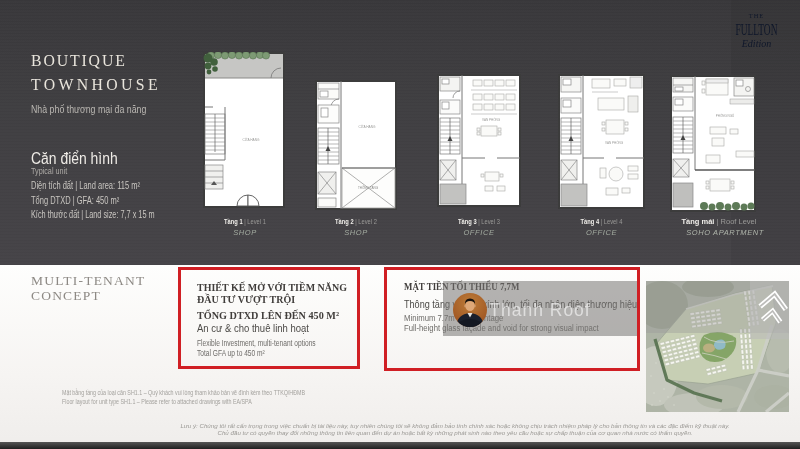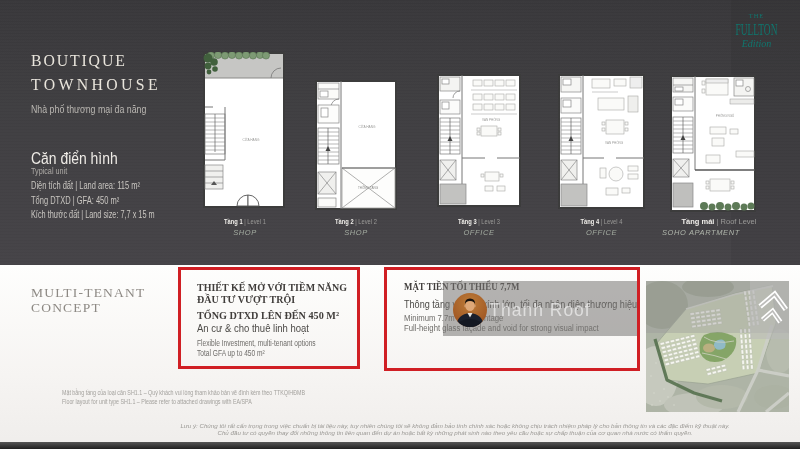--- a/index.html
+++ b/index.html
@@ -28,21 +28,21 @@
 <div class="abs" style="left:31px;top:150px;font-size:16px;color:#efece7;transform:scaleX(0.87);transform-origin:left top;">Căn điển hình</div>
 
 <div class="abs" style="left:31px;top:166px;font-size:8.5px;color:#aeaba7;transform:scaleX(0.85);transform-origin:left top;">Typical unit</div>
 
 <div class="abs" style="left:31px;top:180px;font-size:10px;color:#c9c6c1;transform:scaleX(0.75);transform-origin:left top;">Diện tích đất | Land area:  115 m²</div>
 
 <div class="abs" style="left:31px;top:194.5px;font-size:10px;color:#c9c6c1;transform:scaleX(0.75);transform-origin:left top;">Tổng DTXD | GFA: 450 m²</div>
 
 <div class="abs" style="left:31px;top:209px;font-size:10px;color:#c9c6c1;transform:scaleX(0.73);transform-origin:left top;">Kích thước đất | Land size: 7,7 x 15 m</div>
 
-<div class="abs" style="left:716px;top:12px;width:81px;text-align:center;color:#0f766e;">
+<div class="abs" style="left:716px;top:12px;width:81px;text-align:center;color:#0f172a;">
   <div style="font-family:'Liberation Serif',serif;font-size:6.5px;letter-spacing:1px;">THE</div>
   <div style="font-family:'Liberation Serif',serif;font-size:14.5px;transform:scale(0.65,1.2);margin-top:2px;">FULLTON</div>
   <div style="font-family:'Liberation Serif',serif;font-style:italic;font-size:10px;margin-top:0px;">Edition</div>
 </div>
 
 <div class="abs" style="left:203px;top:52px;width:82px;height:156px;">
 <svg width="82" height="156" viewBox="0 0 82 156">
 
   <rect x="1" y="1" width="80" height="154" fill="#ffffff" stroke="#3c3c3c" stroke-width="2"></rect>
 
@@ -419,23 +419,23 @@
         <circle cx="66" cy="131" r="4"></circle>
         <circle cx="74" cy="132" r="3.5"></circle>
         <circle cx="81" cy="131" r="3.5"></circle>
   </g>
 
   <text x="55" y="42" font-size="3" fill="#9a9a98" text-anchor="middle" font-family="Liberation Sans,sans-serif">PHÒNG NGỦ</text>
 </svg>
 </div>
 
 <div class="abs" style="left:662px;top:216.5px;width:102px;text-align:center;font-size:7.5px;color:#9b9a98;"><b style="color:#f0eeea;margin-left:12px;">Tầng mái</b> | Roof Level</div>
-<div class="abs" style="left:662px;top:227.5px;width:102px;text-align:left;font-style:italic;font-size:7.5px;letter-spacing:0.6px;color:#aeb4aa;">SOHO APARTMENT</div>
-
-<div class="abs" style="left:31px;top:286px;font-family:'Liberation Serif',serif;font-size:13.5px;line-height:14.5px;letter-spacing:1.2px;color:#8d8984;">MULTI-TENANT<br>CONCEPT</div>
+<div class="abs" style="left:662px;top:227.5px;width:102px;text-align:right;font-style:italic;font-size:7.5px;letter-spacing:0.6px;color:#aeb4aa;">SOHO APARTMENT</div>
+
+<div class="abs" style="left:31px;top:274px;font-family:'Liberation Serif',serif;font-size:13.5px;line-height:14.5px;letter-spacing:1.2px;color:#8d8984;">MULTI-TENANT<br>CONCEPT</div>
 
 <div class="abs" style="left:178px;top:267px;width:176px;height:96px;border:3.5px solid #d01f24;background:transparent;"></div>
 
 <div class="abs" style="left:197px;top:282px;font-family:'Liberation Serif',serif;font-weight:bold;font-size:10.5px;line-height:11.5px;color:#403d3b;transform:scaleX(0.95);transform-origin:left top;">THIẾT KẾ MỞ VỚI TIỀM NĂNG<br>ĐẦU TƯ VƯỢT TRỘI</div>
 
 <div class="abs" style="left:197px;top:309.5px;font-family:'Liberation Serif',serif;font-weight:bold;font-size:10.5px;color:#403d3b;transform:scaleX(0.97);transform-origin:left top;">TỔNG DTXD LÊN ĐẾN 450 M²</div>
 
 <div class="abs" style="left:197px;top:323px;font-size:10px;color:#4c4a47;transform:scaleX(0.95);transform-origin:left top;">An cư &amp;  cho thuê linh hoạt</div>
 
 <div class="abs" style="left:197px;top:338px;font-size:8.5px;line-height:10px;color:#6e6c69;transform:scaleX(0.78);transform-origin:left top;">Flexible Investment, multi-tenant options<br>Total GFA up to 450 m²</div>

